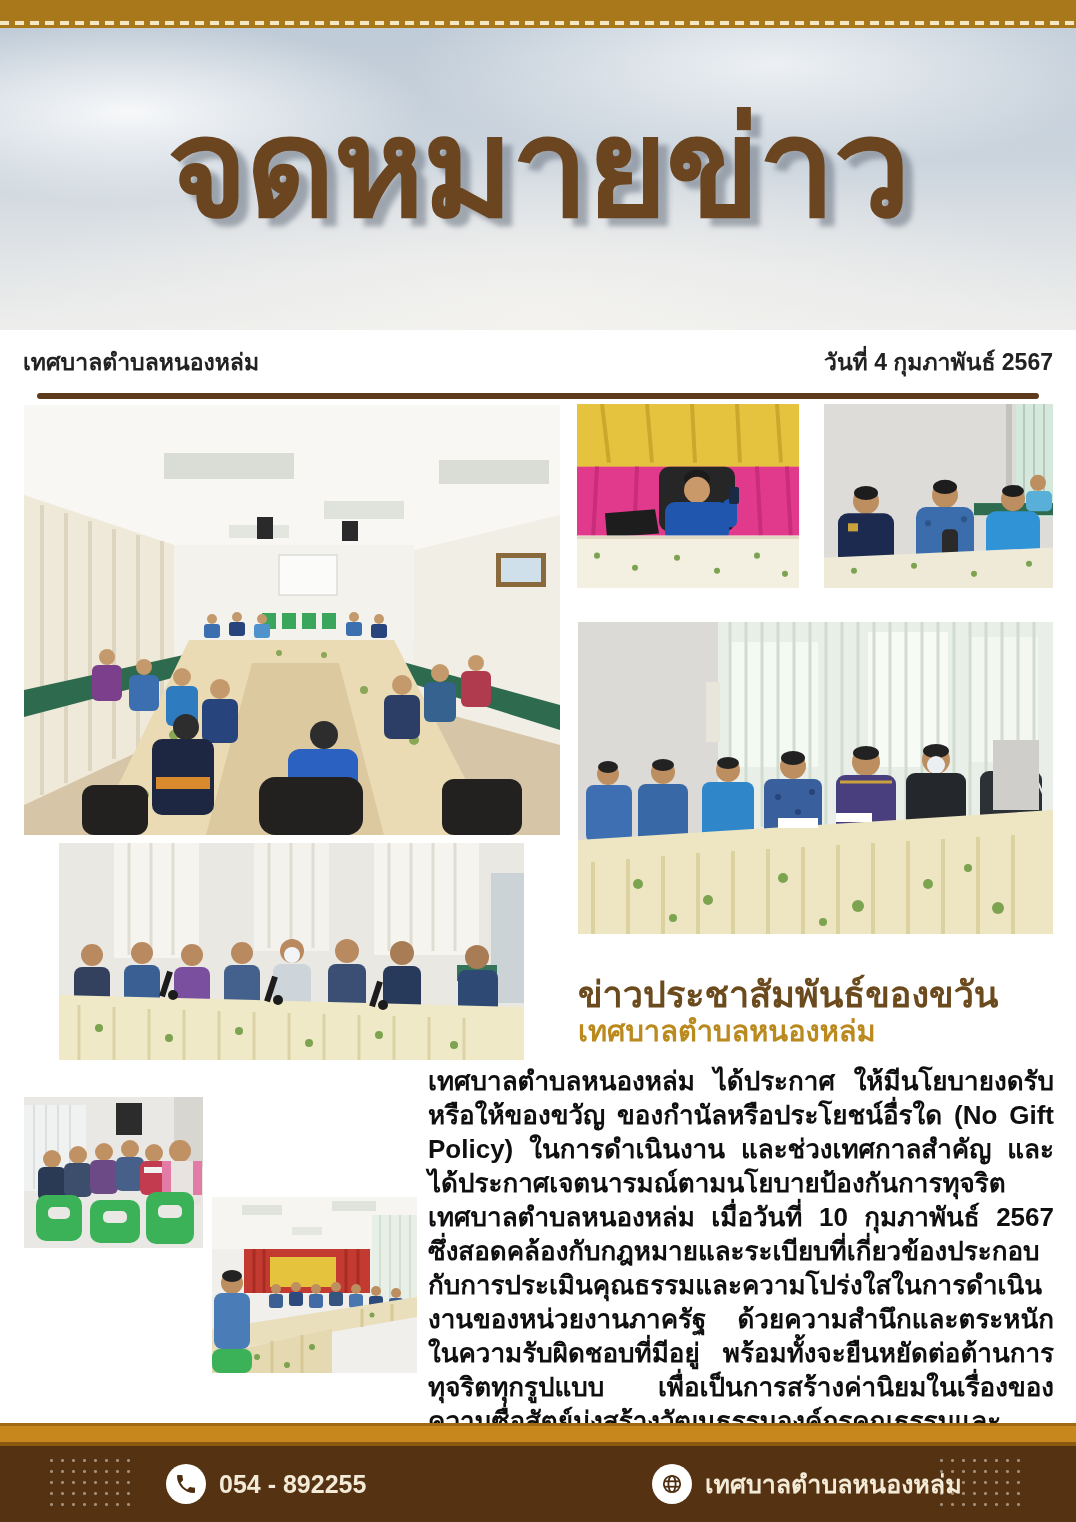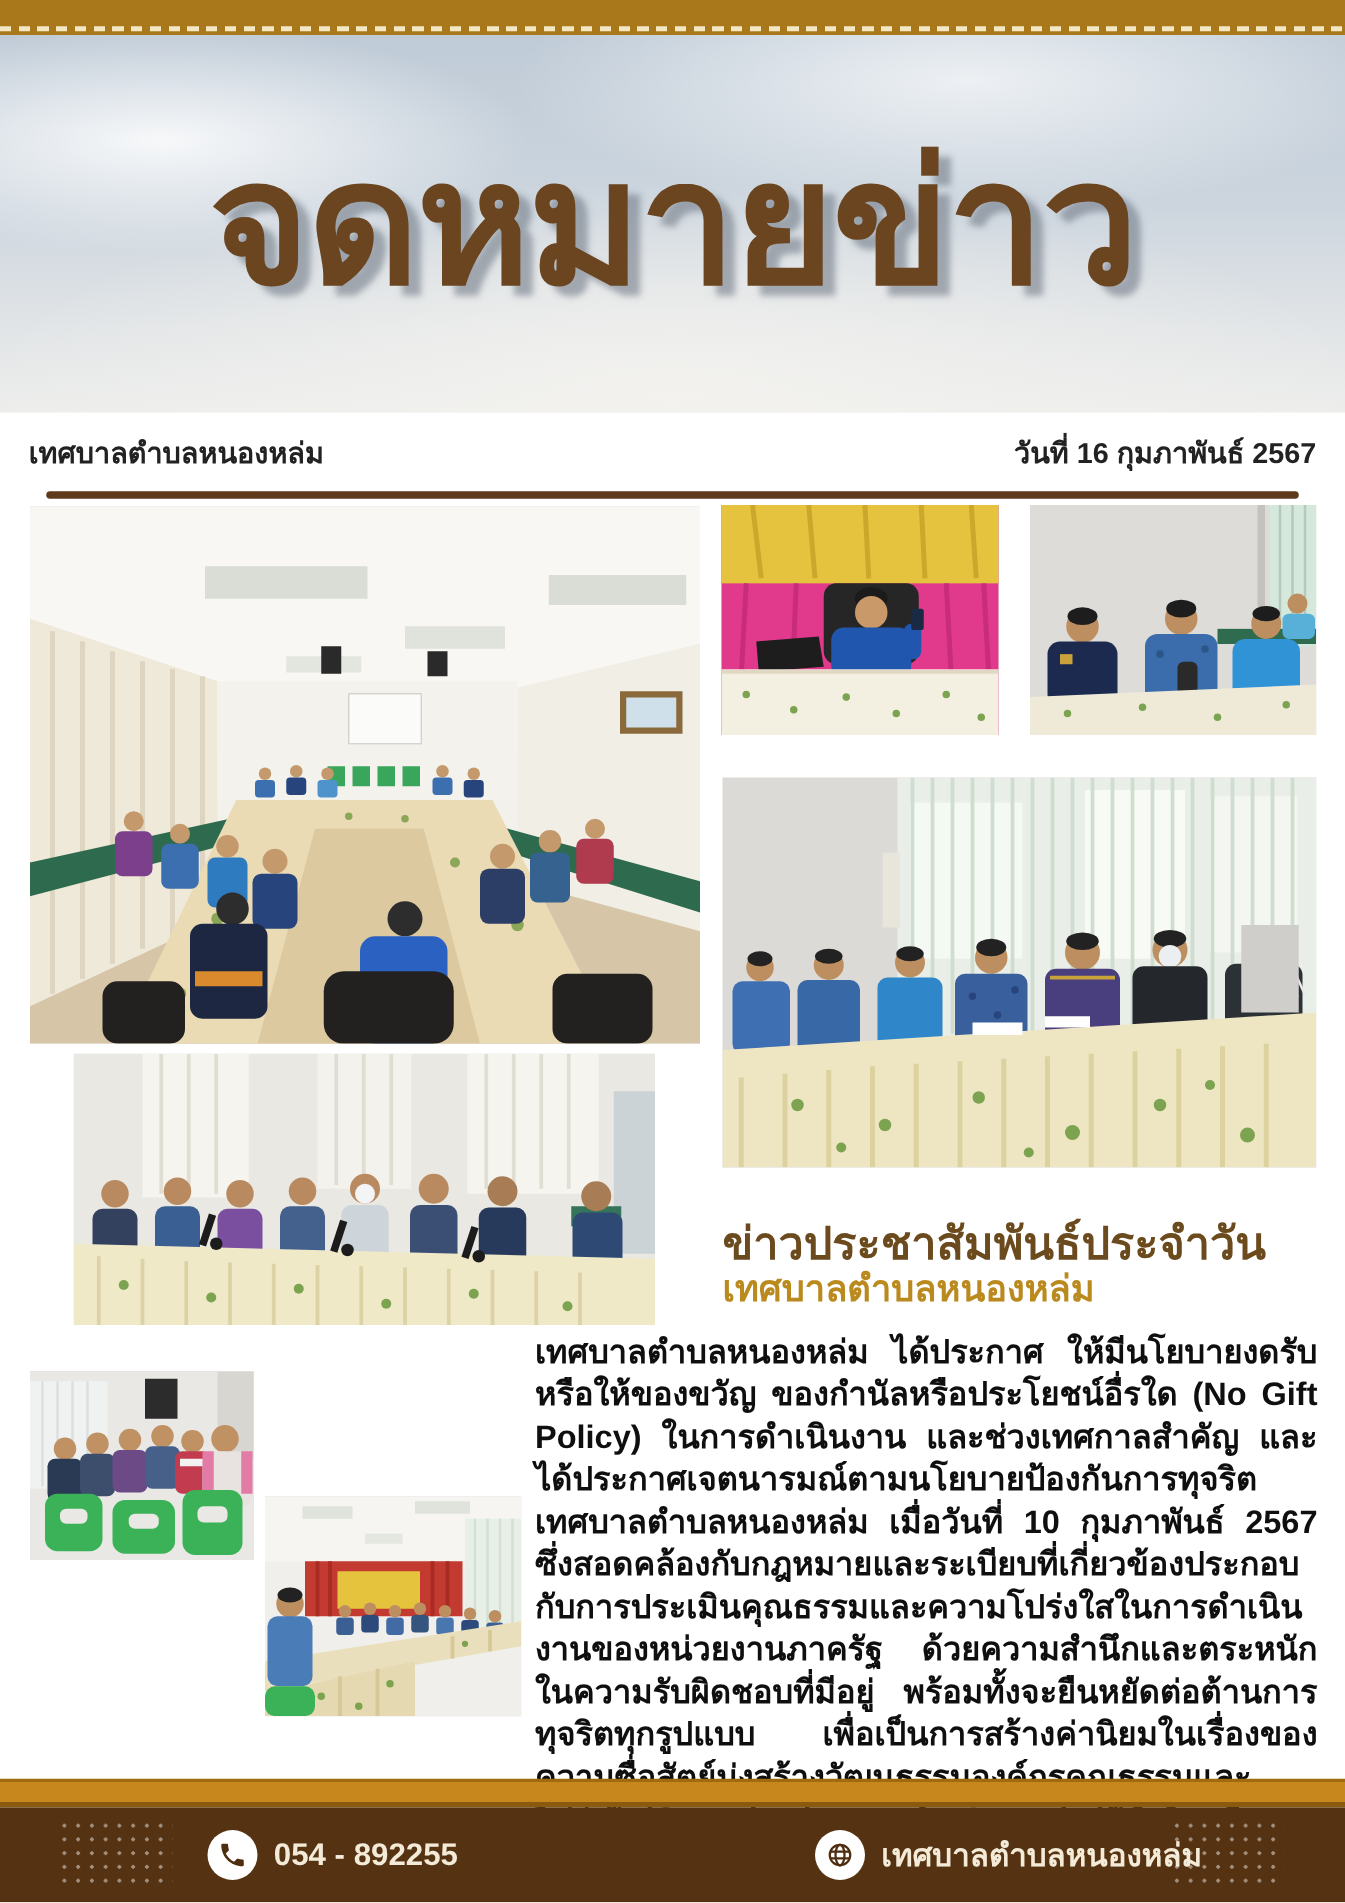--- a/index.html
+++ b/index.html
@@ -12,21 +12,21 @@
         background:repeating-linear-gradient(90deg,#f4e7c3 0 9px,rgba(0,0,0,0) 9px 15px);}
 
   
   .hero{position:relative;height:302px;display:flex;flex-direction:column;align-items:center;justify-content:center;
     background:
       radial-gradient(ellipse 420px 130px at 12% 28%, rgba(255,255,255,.85), rgba(255,255,255,0) 70%),
       radial-gradient(ellipse 520px 150px at 72% 12%, rgba(255,255,255,.7), rgba(255,255,255,0) 70%),
       radial-gradient(ellipse 700px 220px at 50% 95%, rgba(243,242,239,.95), rgba(243,242,239,0) 78%),
       linear-gradient(180deg,#bfcbd7 0%,#ccd5de 45%,#e2e5e7 78%,#edeeec 100%);}
   .hero-title{margin:0;font-size:138px;line-height:1;font-weight:800;color:#6a4520;letter-spacing:-2px;
-        text-shadow:10px 8px 5px rgba(106,114,128,.55);}
+        text-shadow:10px 8px 5px rgba(106,114,128,.55);font-family:Liberation Mono, monospace;}
   .hero-sub{margin-top:2px;font-size:52px;font-weight:600;color:#ab7b3e;letter-spacing:1px;
         text-shadow:4px 4px 3px rgba(120,125,135,.35);}
 
   
   .info-bar{display:flex;justify-content:space-between;align-items:flex-end;padding:14px 23px 0 23px;
         font-size:23px;font-weight:600;color:#222222;}
   .rule{height:6px;background:#5d3a1c;border-radius:3px;margin:13px 37px 0 37px;}
 
   
   .photo{position:absolute;margin:0;overflow:hidden;background:#ddd;}
@@ -70,21 +70,21 @@
   <div class="top-bar">
     <div class="dashes"></div>
   </div>
 
   <header class="hero">
     <h1 class="hero-title">จดหมายข่าว</h1>
   </header>
 
   <div class="info-bar">
     <span>เทศบาลตำบลหนองหล่ม</span>
-    <span>วันที่ 16 กุมภาพันธ์ 2567</span>
+    <span>วันที่ 4 กุมภาพันธ์ 2567</span>
   </div>
   <div class="rule"></div>
 
   <figure class="photo p1" aria-label="Meeting room with U-shaped tables, floral tablecloths and attendees in blue shirts">
     <svg viewBox="0 0 536 430" preserveAspectRatio="none">
       <rect width="536" height="430" fill="#f3f1eb"></rect>
       <rect width="536" height="200" fill="#f8f7f3"></rect>
       <rect x="140" y="48" width="130" height="26" fill="#d9ddd6"></rect>
       <rect x="415" y="55" width="110" height="24" fill="#d9ddd6"></rect>
       <rect x="300" y="96" width="80" height="18" fill="#dfe3dc"></rect>
@@ -506,21 +506,21 @@
           <circle cx="160" cy="118" r="2.5"></circle>
           <circle cx="75" cy="168" r="3"></circle>
       </g>
       <circle cx="20" cy="86" r="11" fill="#bd8f60"></circle>
         <ellipse cx="20" cy="79" rx="10" ry="6" fill="#222"></ellipse>
       <rect x="2" y="96" width="36" height="56" rx="8" fill="#4a7db8"></rect>
       <rect x="0" y="152" width="40" height="24" rx="8" fill="#3bb257"></rect>
     </svg>
   </figure>
 
-  <h2 class="headline">ข่าวประชาสัมพันธ์ประจำวัน</h2>
+  <h2 class="headline">ข่าวประชาสัมพันธ์ของขวัน</h2>
   <h3 class="subheadline">เทศบาลตำบลหนองหล่ม</h3>
   <p class="body-text">เทศบาลตำบลหนองหล่ม ได้ประกาศ ให้มีนโยบายงดรับ หรือให้ของขวัญ ของกำนัลหรือประโยชน์อื่รใด (No Gift Policy) ในการดำเนินงาน และช่วงเทศกาลสำคัญ และได้ประกาศเจตนารมณ์ตามนโยบายป้องกันการทุจริต เทศบาลตำบลหนองหล่ม เมื่อวันที่ 10 กุมภาพันธ์ 2567 ซึ่งสอดคล้องกับกฎหมายและระเบียบที่เกี่ยวข้องประกอบกับการประเมินคุณธรรมและความโปร่งใสในการดำเนินงานของหน่วยงานภาครัฐ ด้วยความสำนึกและตระหนักในความรับผิดชอบที่มีอยู่ พร้อมทั้งจะยืนหยัดต่อต้านการทุจริตทุกรูปแบบ เพื่อเป็นการสร้างค่านิยมในเรื่องของความซื่อสัตย์มุ่งสร้างวัฒนธรรมองค์กรคุณธรรมและโปร่งใส(Organization of Integrity)ให้เข้มแข็งและยั่งยืน</p>
 
   <div class="gold-band"></div>
   <footer class="footer">
     <div class="dots left"></div>
     <div class="contact phone">
       <span class="icon-disc">
         <svg viewBox="0 0 24 24">
             <path fill="#4e2d10" d="M6.62 10.79a15.05 15.05 0 0 0 6.59 6.59l2.2-2.2a1 1 0 0 1 1.02-.24c1.12.37 2.33.57 3.57.57a1 1 0 0 1 1 1V20a1 1 0 0 1-1 1C10.61 21 3 13.39 3 4a1 1 0 0 1 1-1h3.5a1 1 0 0 1 1 1c0 1.24.2 2.45.57 3.57a1 1 0 0 1-.25 1.02l-2.2 2.2z"></path>

